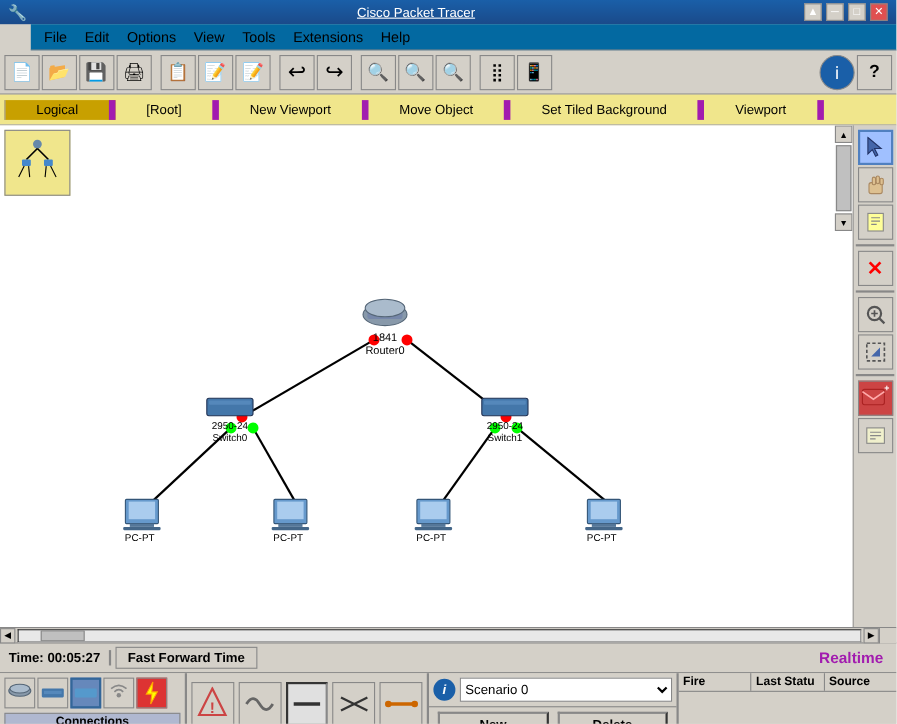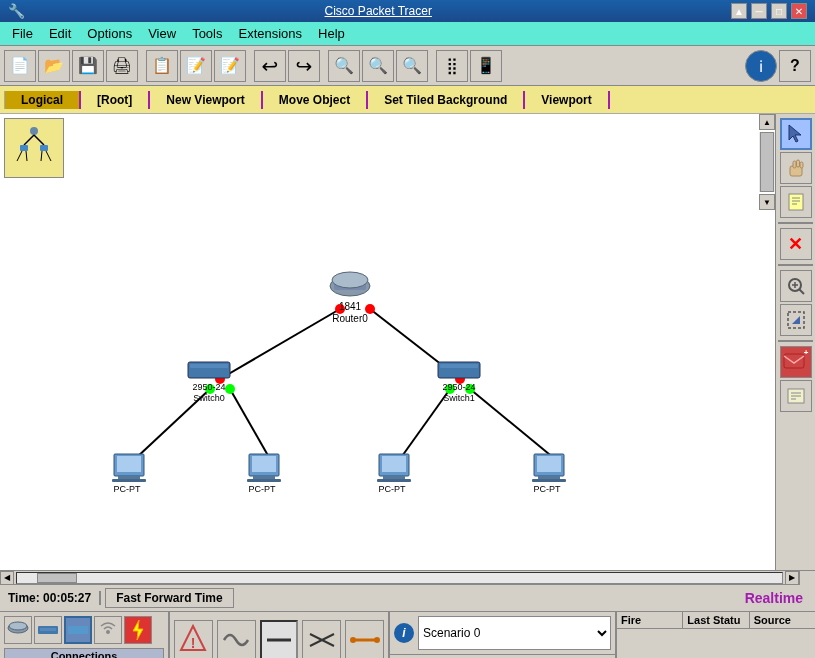--- a/index.html
+++ b/index.html
@@ -15,27 +15,28 @@
       justify-content: space-between;
       padding: 0 8px;
       font-size: 12px;
     }
     .title-bar-title { flex: 1; text-align: center; text-decoration: underline; }
     .title-bar-controls { display: flex; gap: 4px; }
     .title-btn { width: 16px; height: 16px; background: #d4d0c8; border: 1px solid #888; font-size: 10px; display: flex; align-items: center; justify-content: center; cursor: pointer; }
 
     
     .menu-bar {
-      background: #5eead4;
+      background: #0369a1;
       height: 24px;
       display: flex;
       align-items: center;
       padding: 0 4px;
       border-bottom: 1px solid #888;
       font-size: 13px;
+      margin-left: 28px;
     }
     .menu-item { padding: 2px 8px; cursor: pointer; }
 
     
     .toolbar {
       background: #d4d0c8;
       height: 40px;
       display: flex;
       align-items: center;
       padding: 2px 4px;
@@ -56,24 +57,24 @@
     .secondary-toolbar {
       background: #f0e68c;
       height: 28px;
       display: flex;
       align-items: center;
       padding: 0 4px;
       border-bottom: 1px solid #aaa;
       font-size: 12px;
     }
     .sec-section {
-      padding: 2px 16px;
-      border-right: 2px solid #a21caf;
+      padding: 2px 28px;
+      border-right: 6px solid #a21caf;
       cursor: pointer;
-      font-weight: bold;
+      font-weight: normal;
     }
     .sec-section:first-child { border-left: 1px solid #aaa; }
 
     
     .main-area {
       display: flex;
       height: calc(658px - 22px - 24px - 40px - 28px - 60px - 28px);
     }
 
     
@@ -218,21 +219,21 @@
       background: #1a5fa8;
       color: white;
       border-radius: 50%;
       display: flex; align-items: center; justify-content: center;
       font-style: italic;
       font-weight: bold;
       font-size: 12px;
     }
     .pdu-select {
       flex: 1;
-      height: 34px;
+      height: 22px;
       background: white;
       border: 1px solid #888;
       font-size: 12px;
     }
     .pdu-buttons {
       display: flex;
       gap: 8px;
       padding: 4px 8px;
     }
     .pdu-btn {

